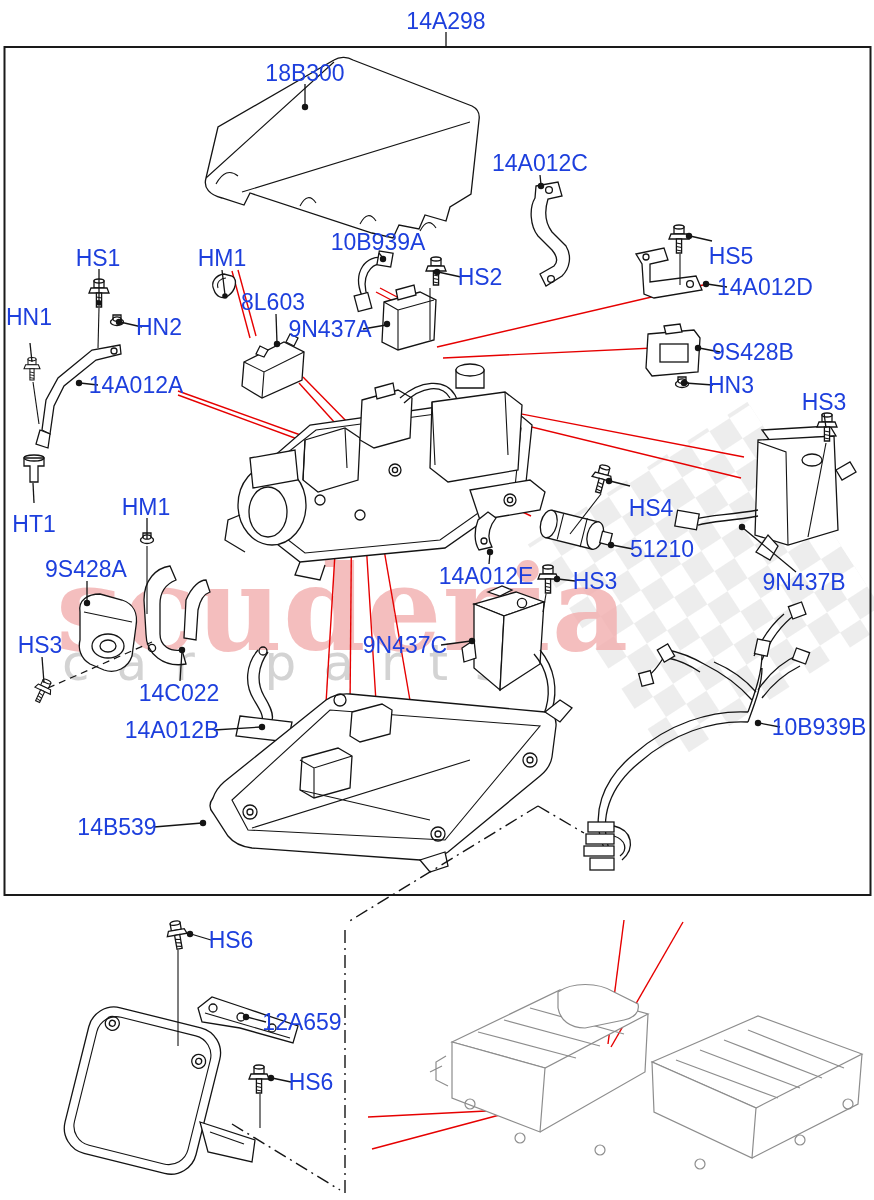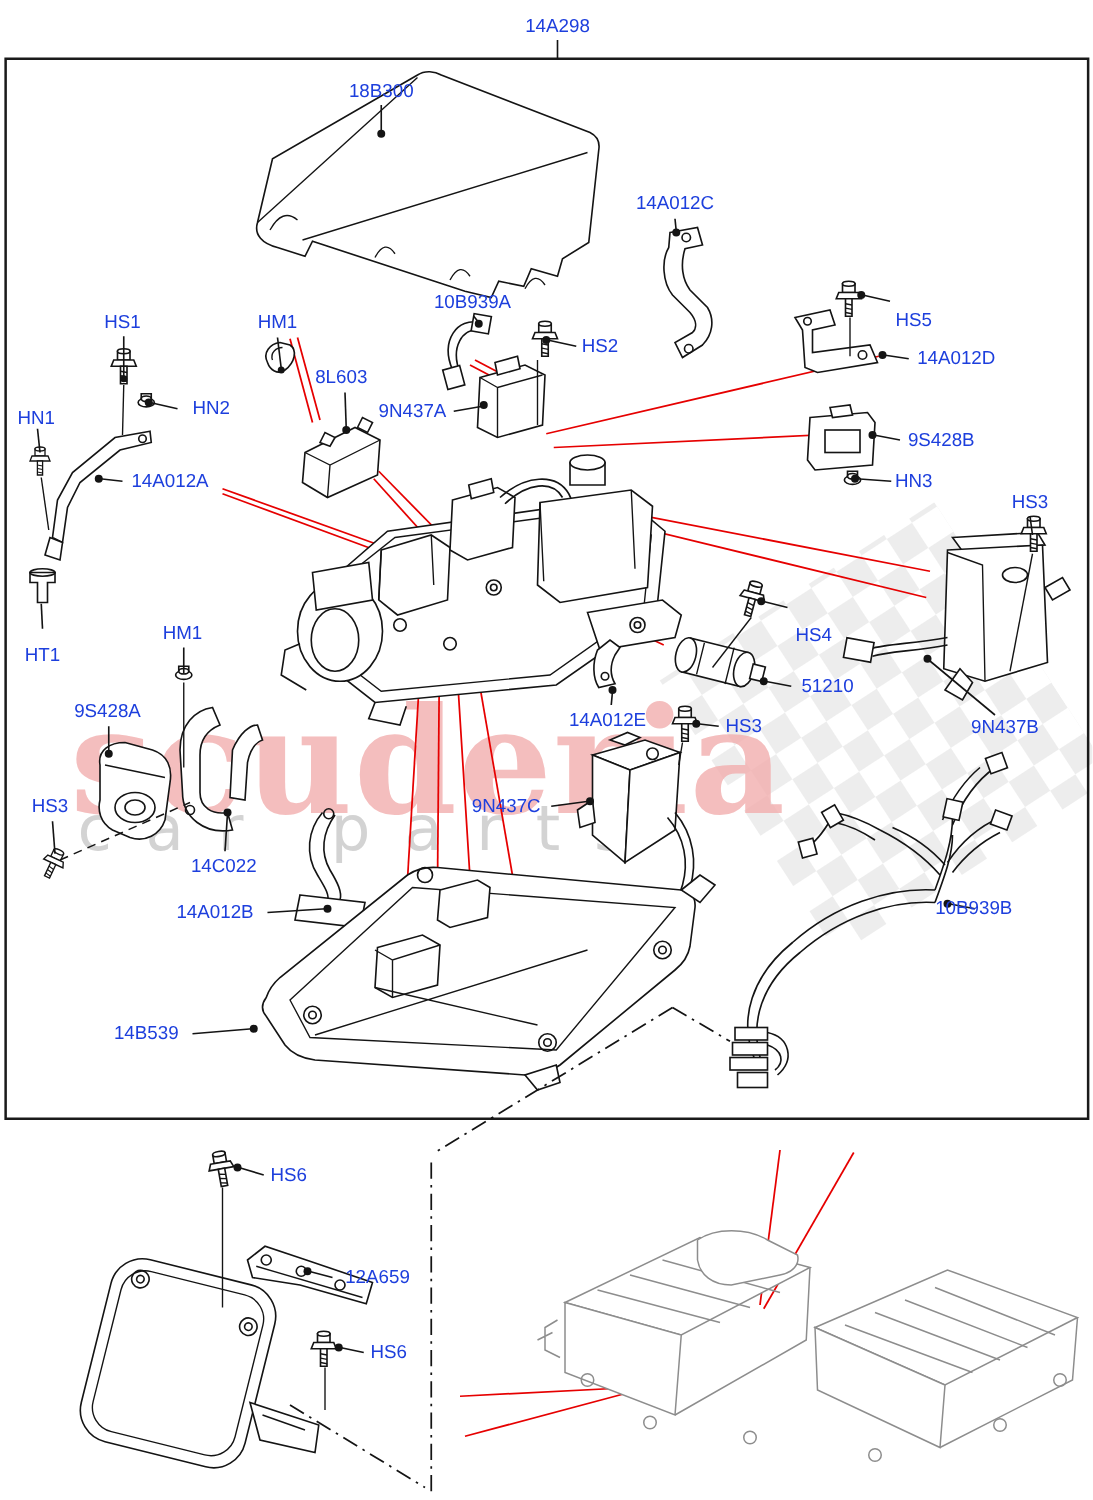--- a/index.html
+++ b/index.html
@@ -11,21 +11,21 @@
     --battery-gray:#8d8d8d;
   }
   html,body{margin:0;padding:0;background:#fff;}
   #stage{
     position:relative;width:874px;height:1200px;background:#ffffff;
     font-family:"Liberation Sans", sans-serif;overflow:hidden;
   }
   #art{position:absolute;left:0;top:0;}
   .plabel{
     position:absolute;transform:translate(-50%,-50%);
-    color:var(--label-blue);font-size:15px;line-height:1;white-space:nowrap;
+    color:var(--label-blue);font-size:23px;line-height:1;white-space:nowrap;
     cursor:pointer;
     text-align:center;
   }
   .blk{stroke:var(--line-black);fill:none;stroke-width:1.3;}
   .blkf{stroke:var(--line-black);fill:#ffffff;stroke-width:1.3;}
   .thin{stroke:var(--line-black);fill:none;stroke-width:1.1;}
   .redline{stroke:var(--leader-red);fill:none;stroke-width:1.4;}
   .dot{fill:var(--line-black);stroke:none;}
   .dashdot{stroke:var(--line-black);fill:none;stroke-width:1.4;stroke-dasharray:13 5 2 5;}
   .dashed{stroke:var(--line-black);fill:none;stroke-width:1.2;stroke-dasharray:7 5;}
@@ -420,35 +420,35 @@
 <span class="plabel" style="left:540px;top:163px">14A012C</span>
 <span class="plabel" style="left:98px;top:258px">HS1</span>
 <span class="plabel" style="left:222px;top:258px">HM1</span>
 <span class="plabel" style="left:273px;top:302px">8L603</span>
 <span class="plabel" style="left:330px;top:329px">9N437A</span>
 <span class="plabel" style="left:480px;top:277px">HS2</span>
 <span class="plabel" style="left:731px;top:256px">HS5</span>
 <span class="plabel" style="left:765px;top:287px">14A012D</span>
 <span class="plabel" style="left:753px;top:352px">9S428B</span>
 <span class="plabel" style="left:731px;top:385px">HN3</span>
-<span class="plabel" style="left:29px;top:335px">HN1</span>
-<span class="plabel" style="left:169px;top:327px">HN2</span>
+<span class="plabel" style="left:29px;top:317px">HN1</span>
+<span class="plabel" style="left:159px;top:327px">HN2</span>
 <span class="plabel" style="left:136px;top:385px">14A012A</span>
 <span class="plabel" style="left:824px;top:402px">HS3</span>
 <span class="plabel" style="left:34px;top:524px">HT1</span>
 <span class="plabel" style="left:146px;top:507px">HM1</span>
 <span class="plabel" style="left:86px;top:569px">9S428A</span>
 <span class="plabel" style="left:40px;top:645px">HS3</span>
 <span class="plabel" style="left:179px;top:693px">14C022</span>
 <span class="plabel" style="left:172px;top:730px">14A012B</span>
 <span class="plabel" style="left:486px;top:576px">14A012E</span>
 <span class="plabel" style="left:595px;top:581px">HS3</span>
 <span class="plabel" style="left:405px;top:645px">9N437C</span>
 <span class="plabel" style="left:651px;top:508px">HS4</span>
 <span class="plabel" style="left:662px;top:549px">51210</span>
 <span class="plabel" style="left:804px;top:582px">9N437B</span>
 <span class="plabel" style="left:117px;top:827px">14B539</span>
-<span class="plabel" style="left:779px;top:727px">10B939B</span>
+<span class="plabel" style="left:819px;top:727px">10B939B</span>
 <span class="plabel" style="left:231px;top:940px">HS6</span>
 <span class="plabel" style="left:302px;top:1022px">12A659</span>
 <span class="plabel" style="left:311px;top:1082px">HS6</span>
 
 </div>
 
 </body></html>

